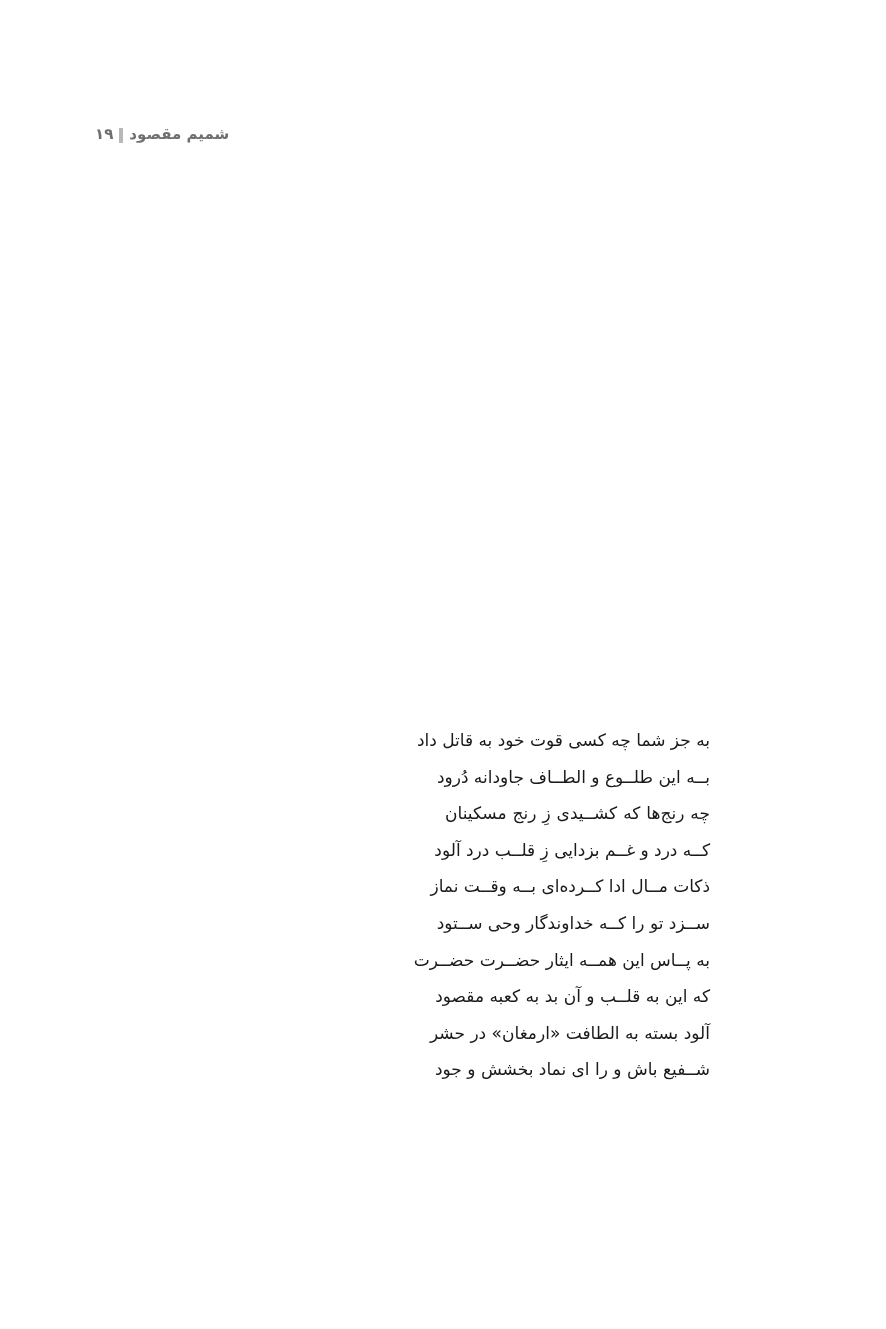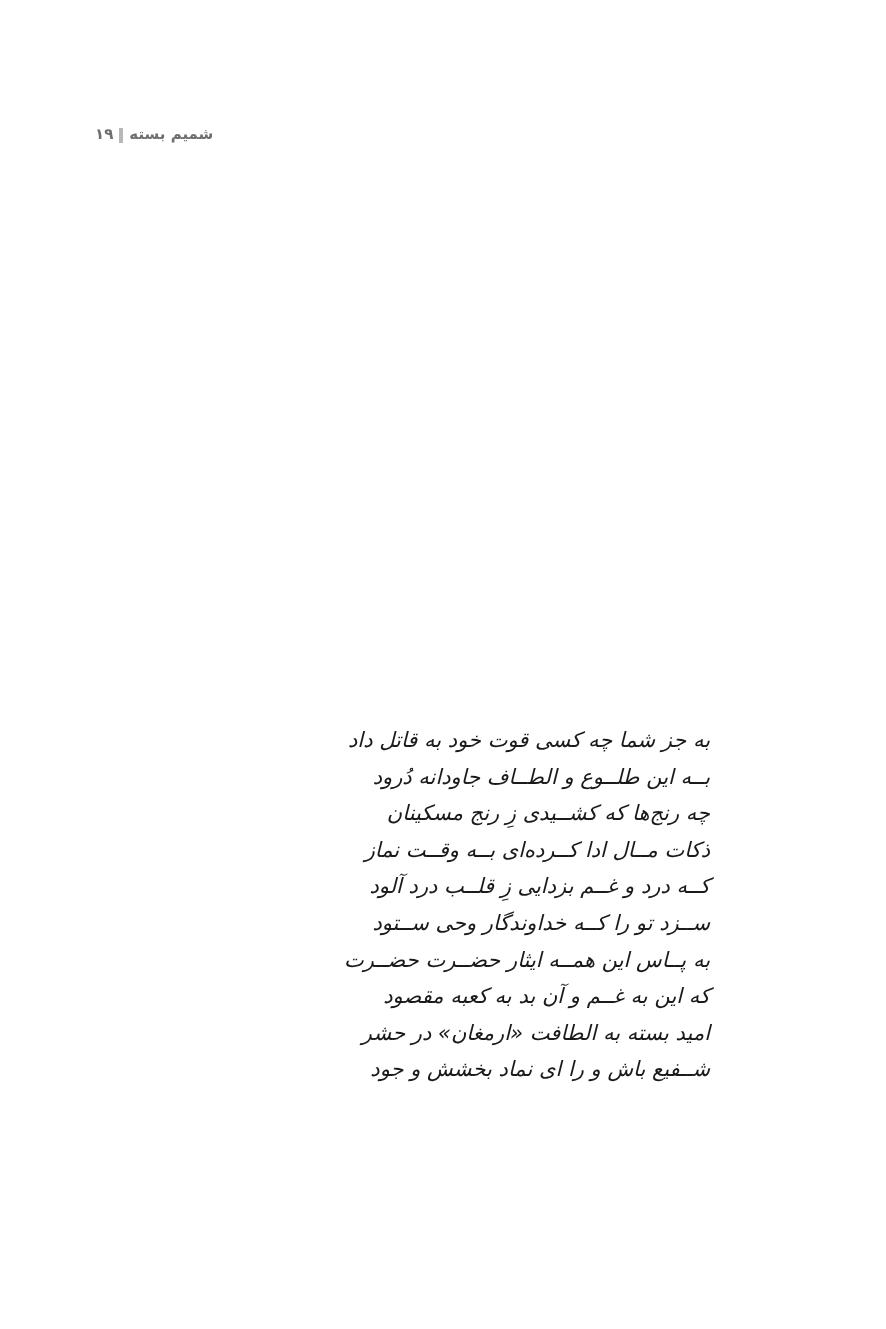--- a/index.html
+++ b/index.html
@@ -39,45 +39,44 @@
   }
   
   .poem {
     position: absolute;
     top: 722px;
     right: 176px;
     width: 265px;
     direction: rtl;
     unicode-bidi: embed;
     color: #1a1a1a;
-    font-size: 21px;
-    font-style: italic;
+    font-size: 17px;
   }
   .poem-line {
     height: 36.6px;
     line-height: 36.6px;
     white-space: nowrap;
     text-align: justify;
     text-align-last: justify;
     -moz-text-align-last: justify;
   }
 </style>
 </head>
 <body>
 
 <div class="page-header">
-  <span>شمیم بسته</span>
+  <span>شمیم مقصود</span>
   <span class="header-sep"></span>
   <span class="page-number">۱۹</span>
 </div>
 
 <div class="poem">
   <div class="poem-line">به جز شما چه کسی قوت خود به قاتل داد</div>
   <div class="poem-line">بــه این طلــوع و الطــاف جاودانه دُرود</div>
   <div class="poem-line">چه رنج‌ها که کشــیدی زِ رنج مسکینان</div>
+  <div class="poem-line">کــه درد و غــم بزدایی زِ قلــب درد آلود</div>
   <div class="poem-line">ذکات مــال ادا کــرده‌ای بــه وقــت نماز</div>
-  <div class="poem-line">کــه درد و غــم بزدایی زِ قلــب درد آلود</div>
   <div class="poem-line">ســزد تو را کــه خداوندگار وحی ســتود</div>
   <div class="poem-line">به پــاس این همــه ایثار حضــرت حضــرت</div>
-  <div class="poem-line">که این به غــم و آن بد به کعبه مقصود</div>
-  <div class="poem-line">امید بسته به الطافت «ارمغان» در حشر</div>
+  <div class="poem-line">که این به قلــب و آن بد به کعبه مقصود</div>
+  <div class="poem-line">آلود بسته به الطافت «ارمغان» در حشر</div>
   <div class="poem-line">شــفیع باش و را ای نماد بخشش و جود</div>
 </div>
 
 </body></html>

